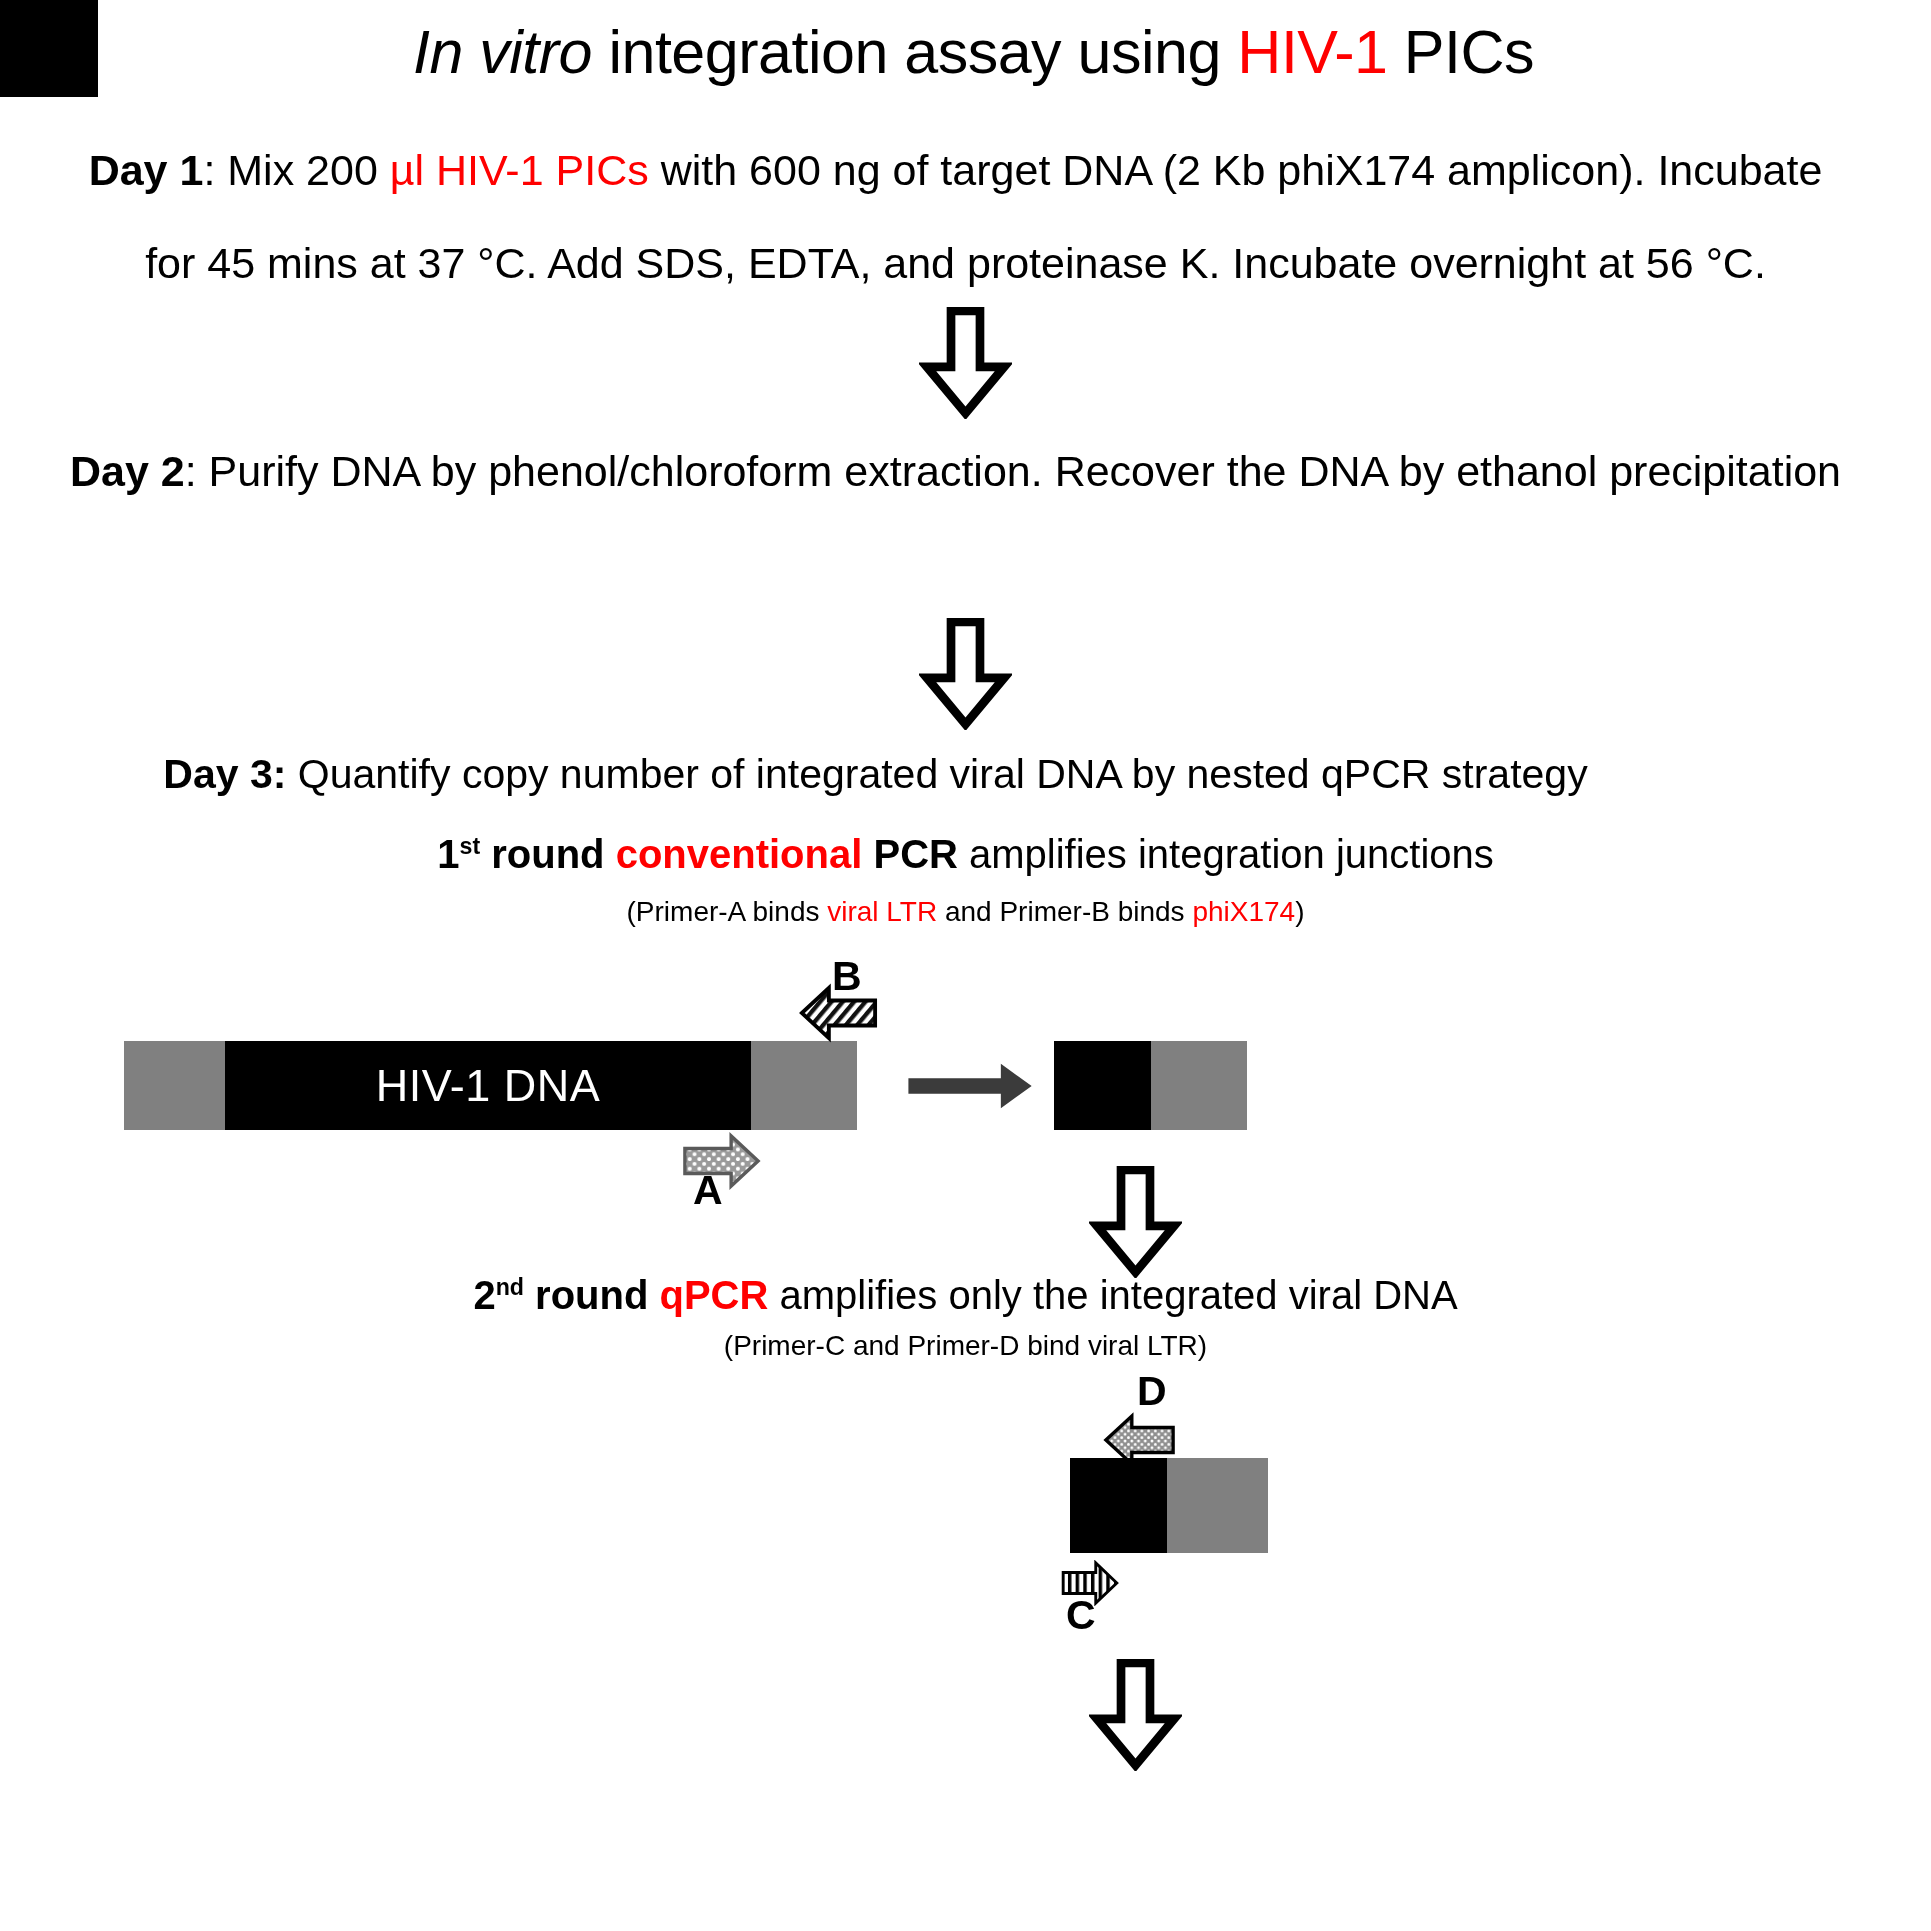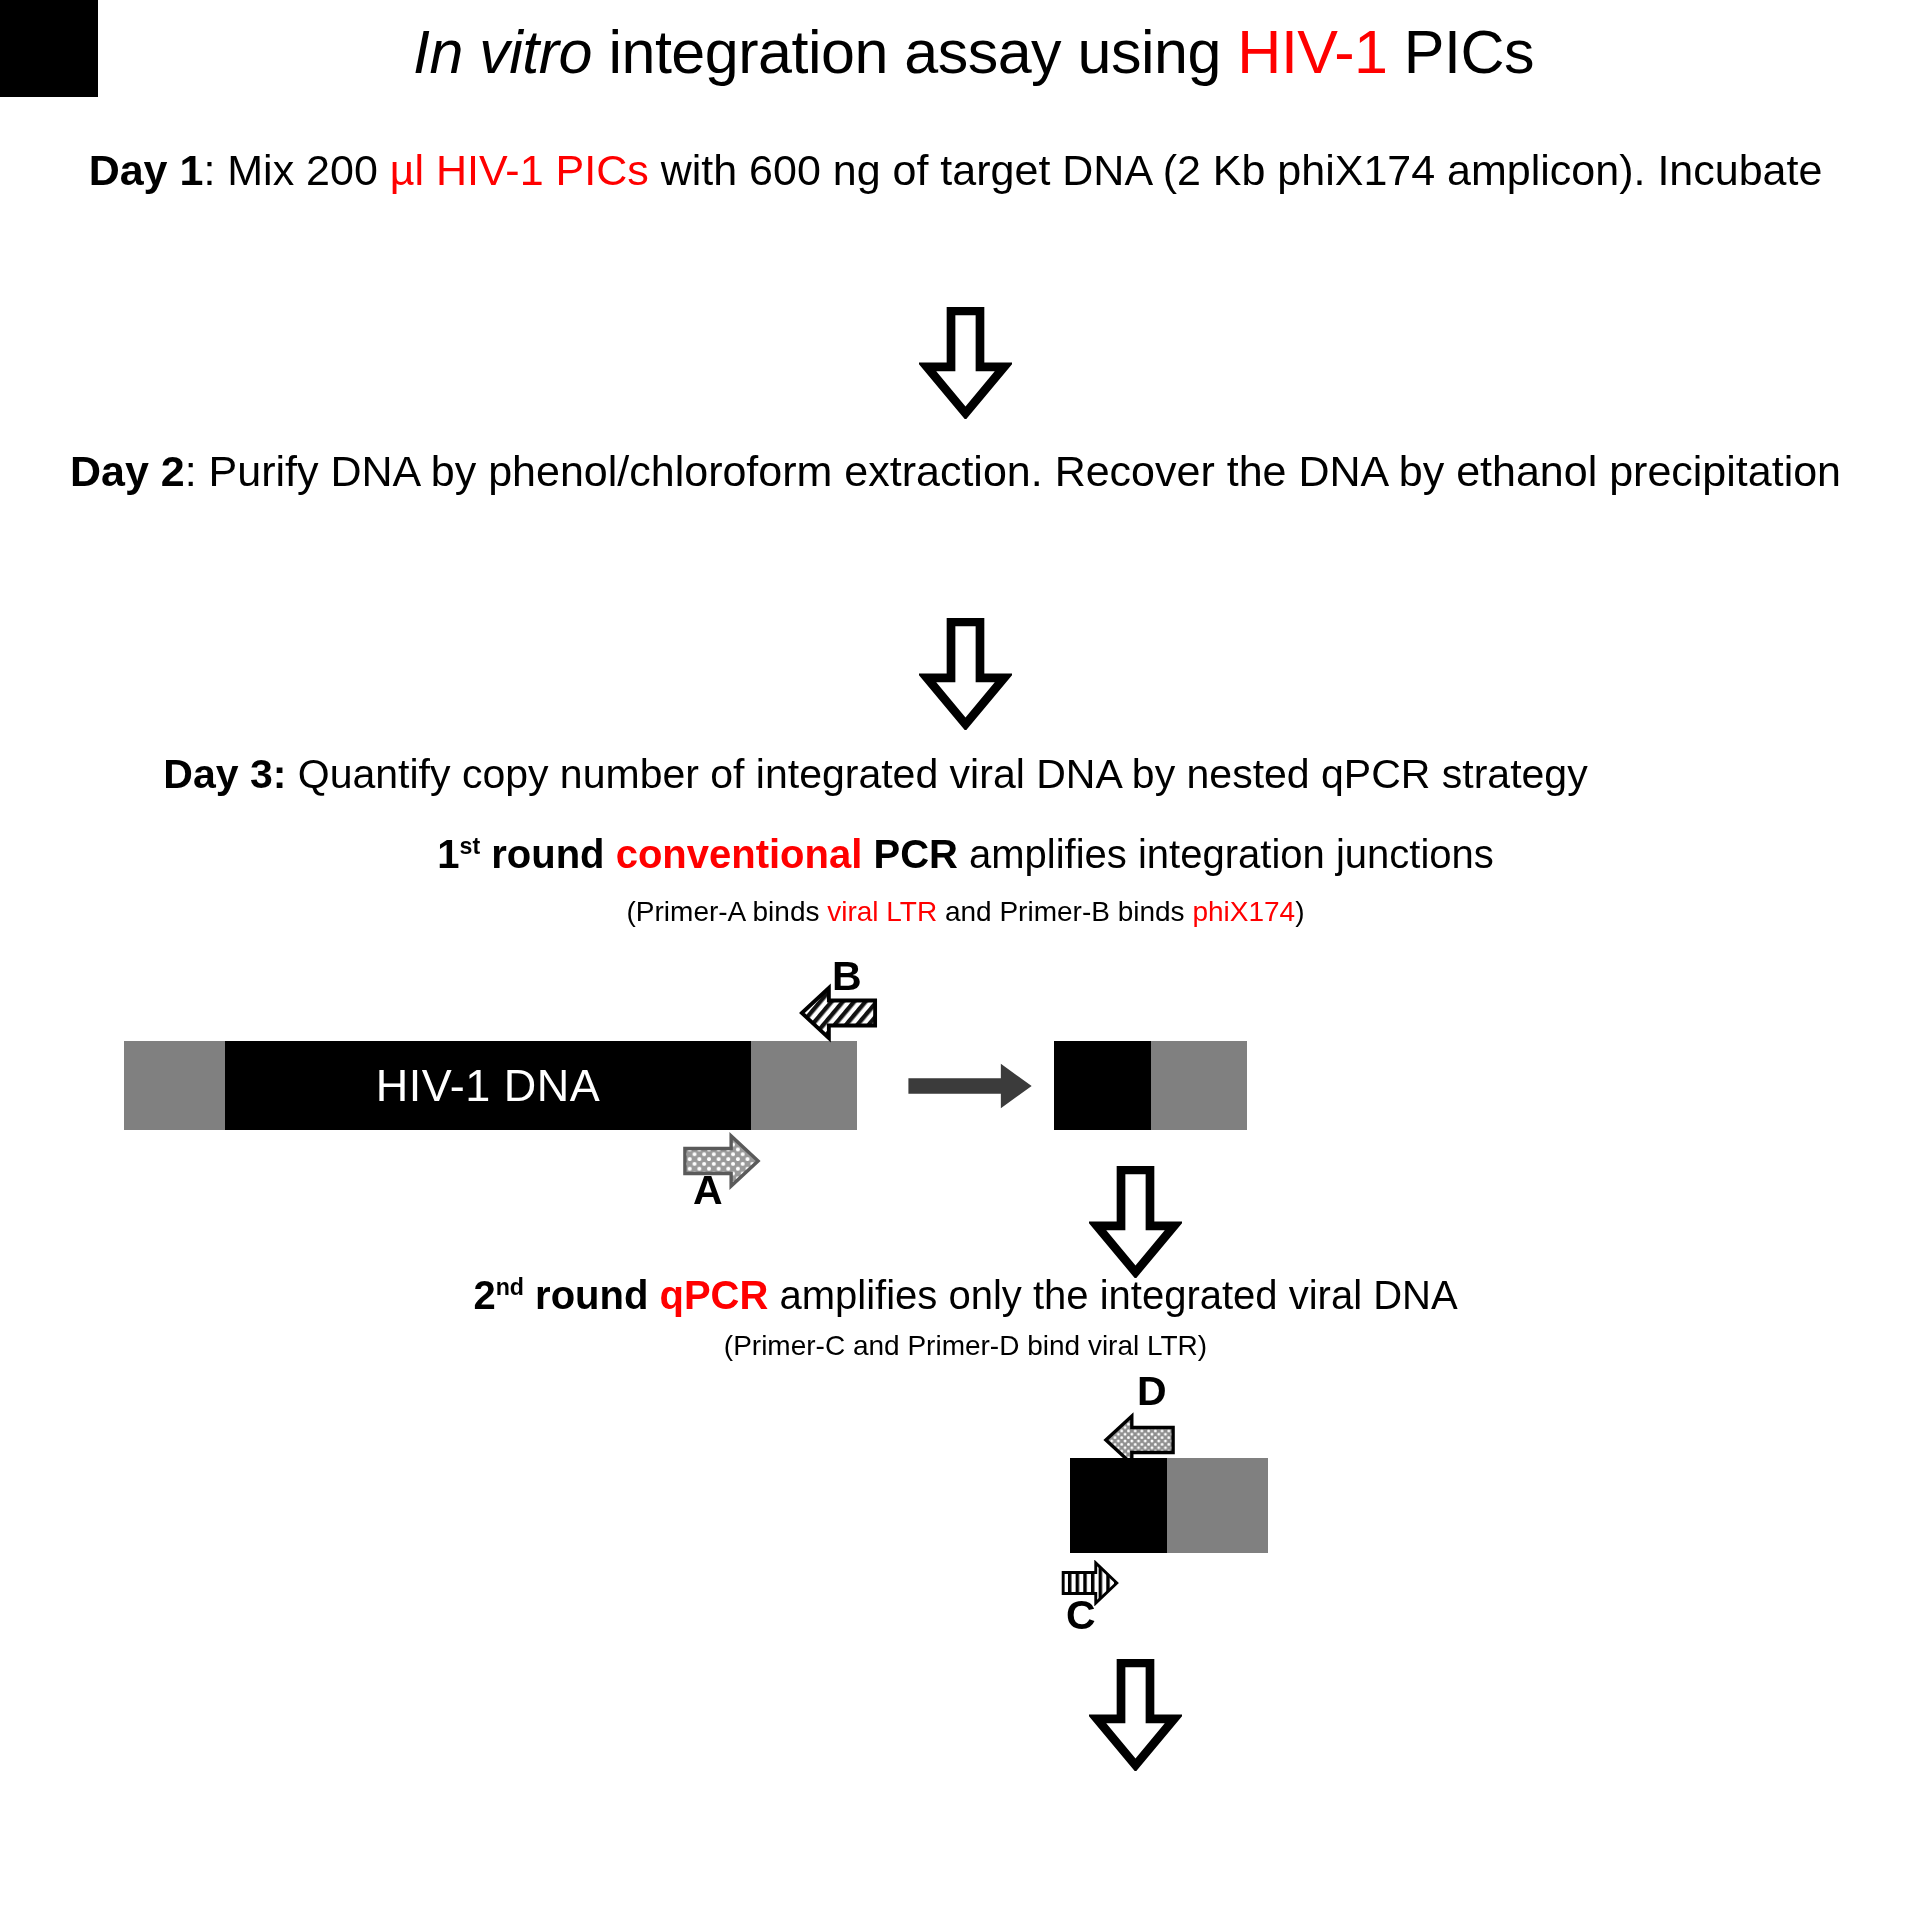--- a/index.html
+++ b/index.html
@@ -160,20 +160,21 @@
 <body>
 
 <div class="page">
 
   <div id="title">
     <span class="ital">In vitro</span><span> integration assay using </span><span class="red">HIV-1</span><span> PICs</span>
   </div>
 
   <div class="para" id="day1">
     <span class="line"><span class="bold">Day 1</span><span>: Mix 200 </span><span class="red">µl HIV-1 PICs</span><span> with 600 ng of target DNA (2 Kb phiX174 amplicon). Incubate</span></span>
+    <span class="line">for 45 mins at 37 °C. Add SDS, EDTA, and proteinase K. Incubate overnight at 56 °C.</span>
   </div>
 
   <div class="block-arrow" id="ba-1">
     <svg width="93" height="112" viewBox="0 0 96 116">
       <polygon points="33,4 63,4 63,62 88,62 48,110 8,62 33,62" fill="#ffffff" stroke="#000000" stroke-width="9" stroke-linejoin="miter"></polygon>
     </svg>
   </div>
 
   <div class="para" id="day2">
     <span class="line"><span class="bold">Day 2</span><span>: Purify DNA by phenol/chloroform extraction. Recover the DNA by ethanol precipitation</span></span>

